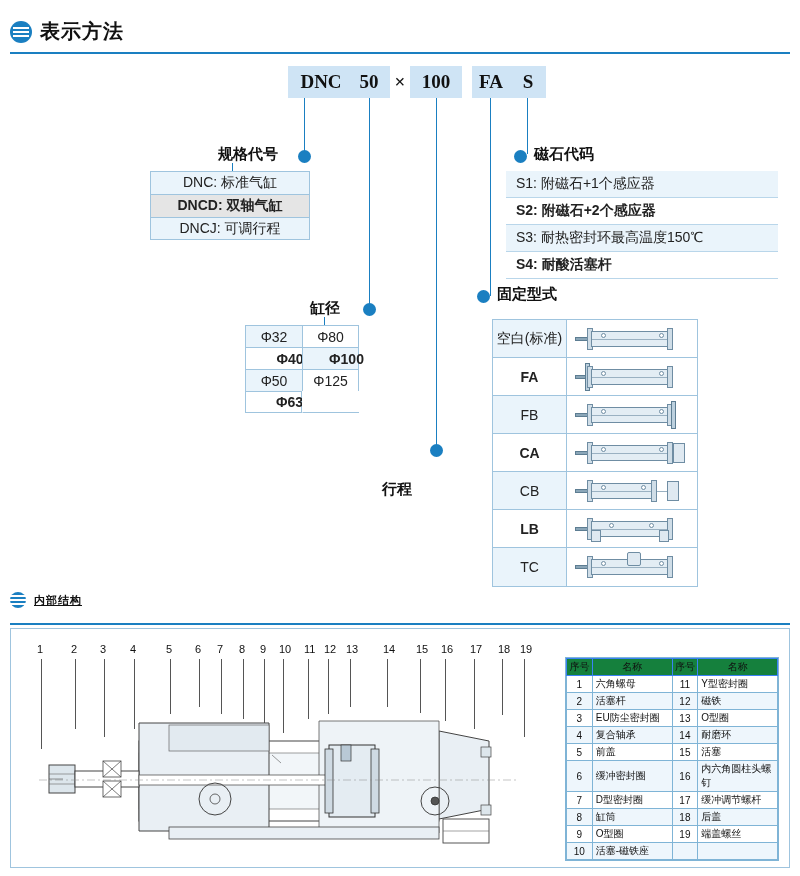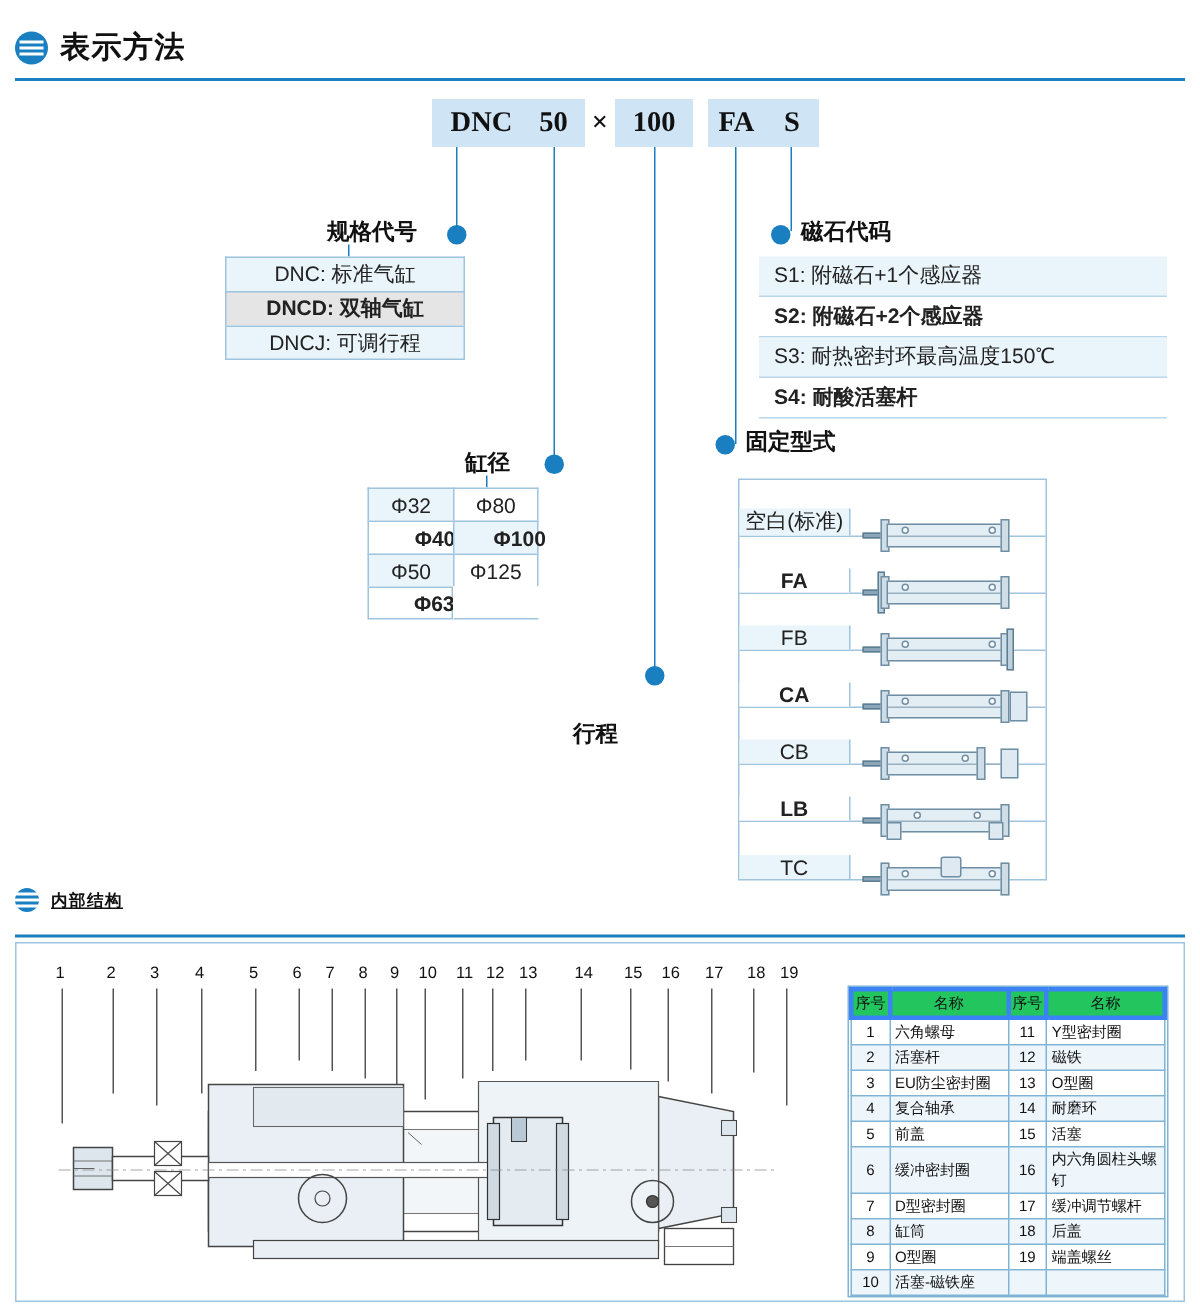--- a/index.html
+++ b/index.html
@@ -75,21 +75,21 @@
     display:flex; align-items:center; justify-content:center; font-size:14px; background:#eaf4fb;
   }
   #bore-table .b-cell.white{ background:#ffffff; }
   #bore-table .b-cell.rt{ border-right:1px solid #9fc4de; }
   #bore-table .b-row:last-child .b-cell{ border-bottom:1px solid #9fc4de; }
   #bore-table .b-cell.b{ font-weight:bold;padding-left:32px; }
   #bore-table .b-cell.empty{ background:#ffffff; border-color:#ffffff; border-right-color:#ffffff;}
 
   
   #mount-table{ position:absolute; left:492px; top:319px; width:206px; border:1px solid #9fc4de; }
-  #mount-table .mt-row{ display:flex; height:38px; border-bottom:1px solid #9fc4de;align-items:flex-end; }
+  #mount-table .mt-row{ display:flex; height:38px; border-bottom:1px solid #9fc4de; }
   #mount-table .mt-row:last-child{ border-bottom:none; }
   #mount-table .mt-lbl{
     width:74px; border-right:1px solid #9fc4de; display:flex; align-items:center; justify-content:center;
     font-size:14px; background:#eaf4fb;
   }
   #mount-table .mt-lbl.white{ background:#ffffff; }
   #mount-table .mt-lbl.b{ font-weight:bold; }
   #mount-table .mt-pic{ flex:1; position:relative; background:#fff; }
 
   
@@ -108,21 +108,21 @@
   
   #struct-wrap{ position:absolute; left:10px; top:628px; width:780px; height:240px; border:1px solid #9fc4de; background:#fff; }
   #numbers{ position:absolute; left:0; top:0; width:540px; height:30px; }
   .numlbl{ position:absolute; font-size:11px; color:#111; }
   .leader{ position:absolute; width:1px; background:#555; }
 
   
   #parts-table{ position:absolute; left:554px; top:28px; width:214px; border:1px solid #7fb4d6; border-collapse:collapse; font-size:10px;}
   #parts-table table{ border-collapse:collapse; width:100%; }
   #parts-table th{
-    background:#22c55e; border:3px solid #3b82f6; height:15px; font-weight:normal; font-size:10px; color:#111;
+    background:#15803d; border:1px solid #3b82f6; height:15px; font-weight:normal; font-size:10px; color:#111;
   }
   #parts-table td{
     border:1px solid #7fb4d6; height:15px; text-align:center; font-size:10px; color:#111; background:#ffffff;
   }
   #parts-table td.alt{ background:#eef6fc; }
   #parts-table td.name{ text-align:left; padding-left:3px; }
   #parts-table .cno{ width:26px; }
   #parts-table .cname{ width:81px; }
 
   

